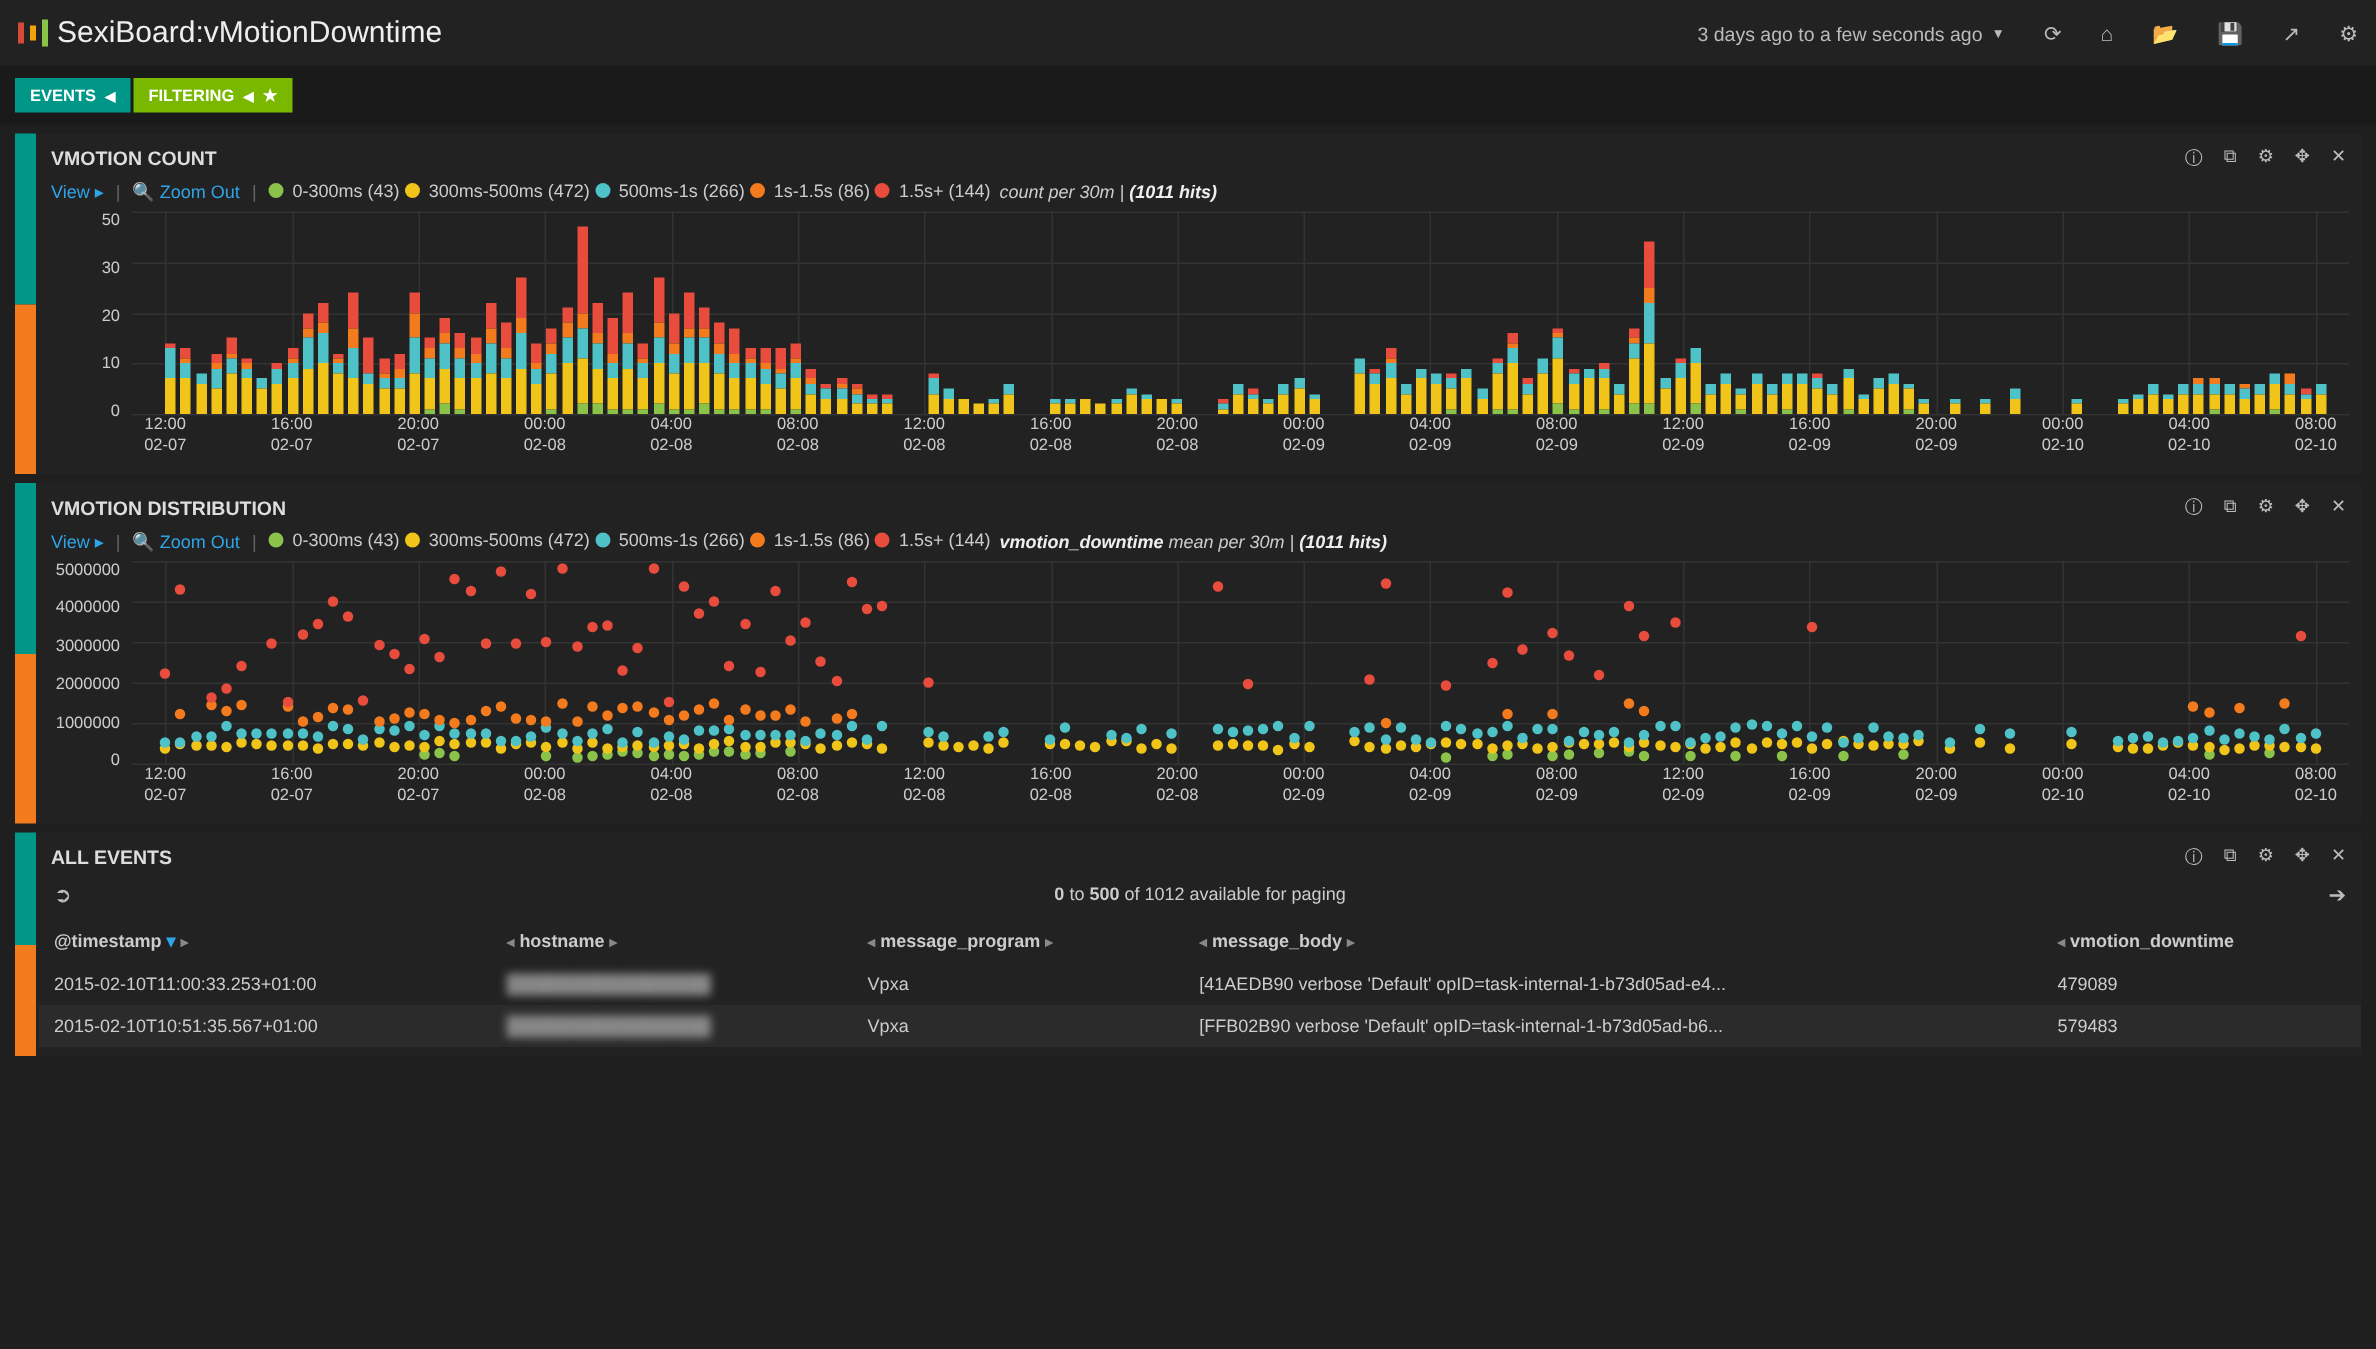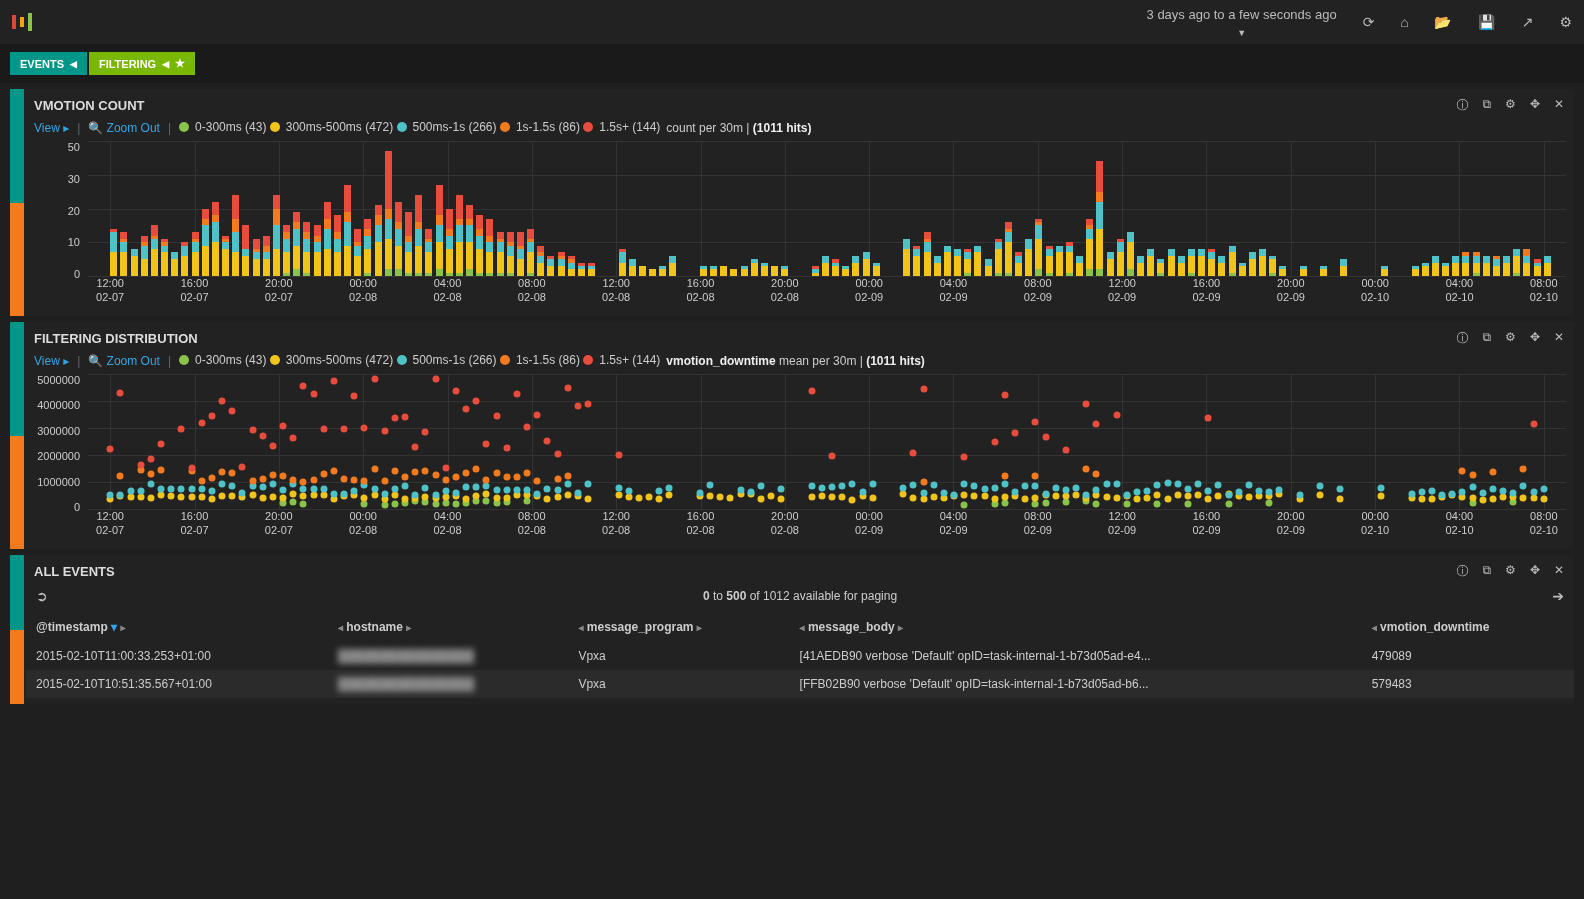--- a/index.html
+++ b/index.html
@@ -6,21 +6,21 @@
 body { background:#1f1f1f; color:#ccc; font-family:Arial,Helvetica,sans-serif; font-size:12px; overflow-x:hidden; width:1584px; }
 a { color:#2fa4e7; text-decoration:none; cursor:pointer; }
 
 
 .topbar { display:flex; align-items:center; background:#222; height:44px; padding:0 12px; }
 .logo { display:flex; align-items:center; gap:4px; margin-right:6px; }
 .logo-bar { width:4px; display:inline-block; }
 .logo-bar.a{height:14px;background:#d84a38;} .logo-bar.b{height:10px;background:#f0a30a;} .logo-bar.c{height:18px;background:#8bc34a;}
 .title { color:#eee; font-size:20px; font-weight:400; }
 .topbar-right { margin-left:auto; display:flex; align-items:center; gap:26px; color:#bbb; }
-.time-picker { font-size:13px; cursor:pointer; display:flex; align-items:center; gap:6px;flex-direction:column;}
+.time-picker { font-size:13px; cursor:pointer; display:flex; align-items:center; gap:6px;}
 .top-icon { color:#bbb; cursor:pointer; font-size:14px; }
 
 
 .subbar { background:#1a1a1a; padding:8px 10px; display:flex; gap:2px; }
 .pill { padding:5px 10px; font-size:11px; font-weight:bold; color:#fff; cursor:pointer; display:inline-flex; align-items:center; gap:6px;}
 .pill.query { background:#009688; }
 .pill.filter { background:#7ab800; }
 .star { color:#fff; font-size:11px; }
 
 
@@ -32,21 +32,21 @@
 .panel-hdr { display:flex; align-items:center; padding:8px 10px 4px 8px; }
 .panel-title { font-size:13px; font-weight:bold; color:#ddd; }
 .panel-actions { margin-left:auto; display:flex; gap:14px; color:#bbb; }
 .panel-actions span { cursor:pointer; }
 
 .legend-row { padding:2px 8px 6px 8px; font-size:12px; display:flex; flex-wrap:wrap; align-items:center; gap:6px; color:#ccc;}
 .legend-row .sep { color:#666; margin:0 2px;}
 .dot { width:10px; height:10px; border-radius:50%; display:inline-block; margin-right:2px;}
 .d-green{background:#8bc34a;} .d-yellow{background:#f0c419;} .d-cyan{background:#4ec2c7;} .d-orange{background:#f37b1d;} .d-red{background:#e74c3c;}
 .legend-item{display:inline-flex;align-items:center;gap:4px;}
-.meta{color:#ccc;}
+.meta{color:#ccc;font-style:italic;}
 .bold{font-weight:bold;color:#eee;}
 
 
 .chart-wrap { position:relative; padding:0 8px 6px 8px; }
 .y-axis { position:absolute; left:8px; top:0; bottom:36px; width:52px; display:flex; flex-direction:column; justify-content:space-between; text-align:right; font-size:11px; color:#ccc; padding-right:6px;}
 .plot { margin-left:54px; position:relative; background:#222; }
 .plot-grid { position:absolute; inset:0; }
 .gridline-h { position:absolute; left:0; right:0; border-top:1px solid #333; }
 .gridline-v { position:absolute; top:0; bottom:0; border-left:1px solid #333; }
 .bars { position:absolute; left:0; right:0; bottom:0; top:0; }
@@ -77,20 +77,21 @@
 </style>
 </head>
 <body>
 
 <div class="topbar">
   <div class="logo">
     <span class="logo-bar a"></span>
       <span class="logo-bar b"></span>
       <span class="logo-bar c"></span>
   </div>
+  <div class="title">SexiBoard:vMotionDowntime</div>
   <div class="topbar-right">
     <div class="time-picker">
       <span>3 days ago to a few seconds ago</span>
       <span class="caret">▼</span>
     </div>
     <span class="top-icon">⟳</span>
     <span class="top-icon">⌂</span>
     <span class="top-icon">📂</span>
     <span class="top-icon">💾</span>
     <span class="top-icon">↗</span>
@@ -853,21 +854,21 @@
       </div>
   </div>
 </div>
 
 <div class="panel">
   <div class="leftstrip" style="top:0;bottom:0;">
     <span style="background:#009688;"></span>
       <span style="background:#f37b1d;"></span>
   </div>
   <div class="panel-hdr">
-    <span class="panel-title">FILTERING DISTRIBUTION</span>
+    <span class="panel-title">VMOTION DISTRIBUTION</span>
     <div class="panel-actions">
       <span>ⓘ</span>
       <span>⧉</span>
       <span>⚙</span>
       <span>✥</span>
       <span>✕</span>
     </div>
   </div>
   <div class="legend-row">
     <a><span>View</span> ▸</a>

